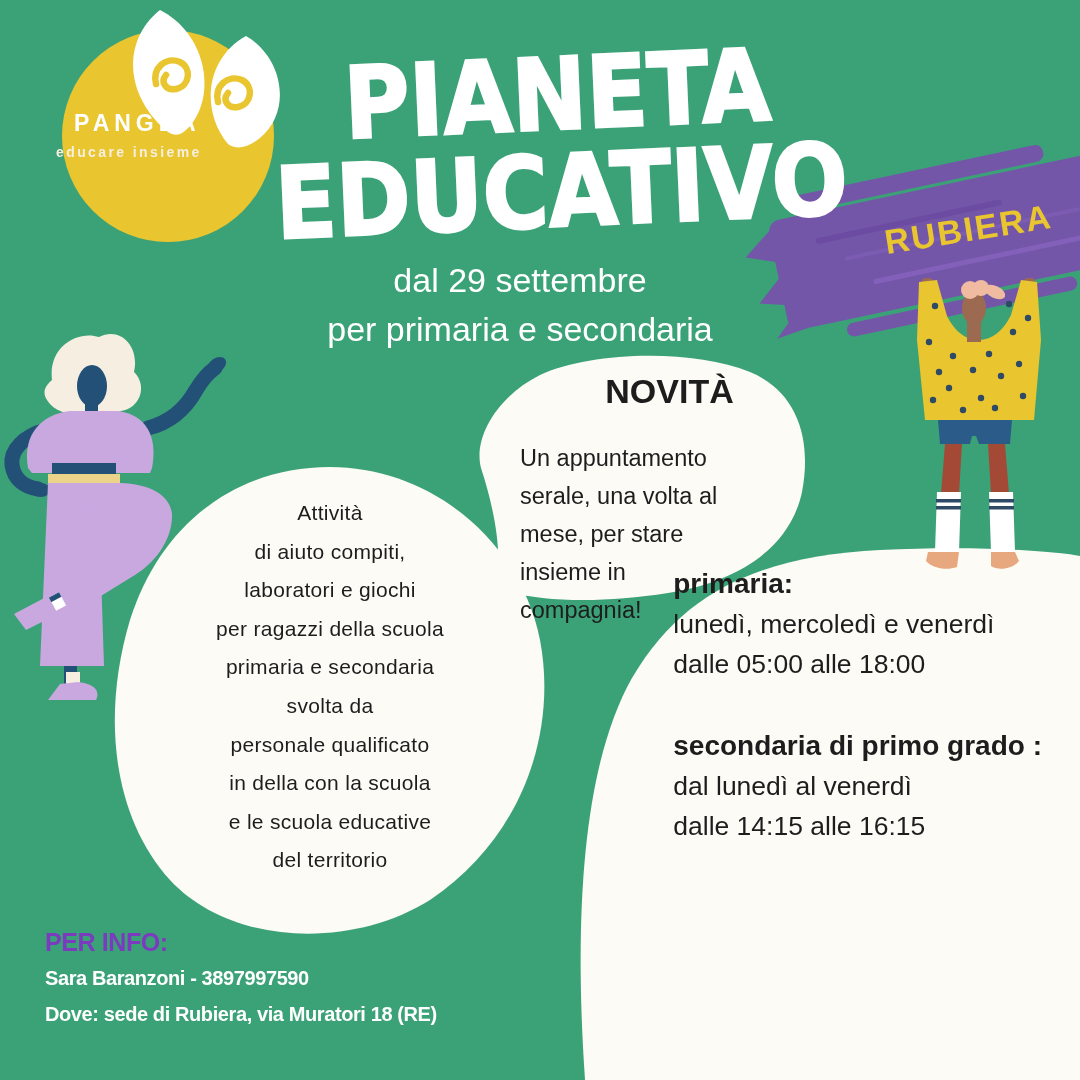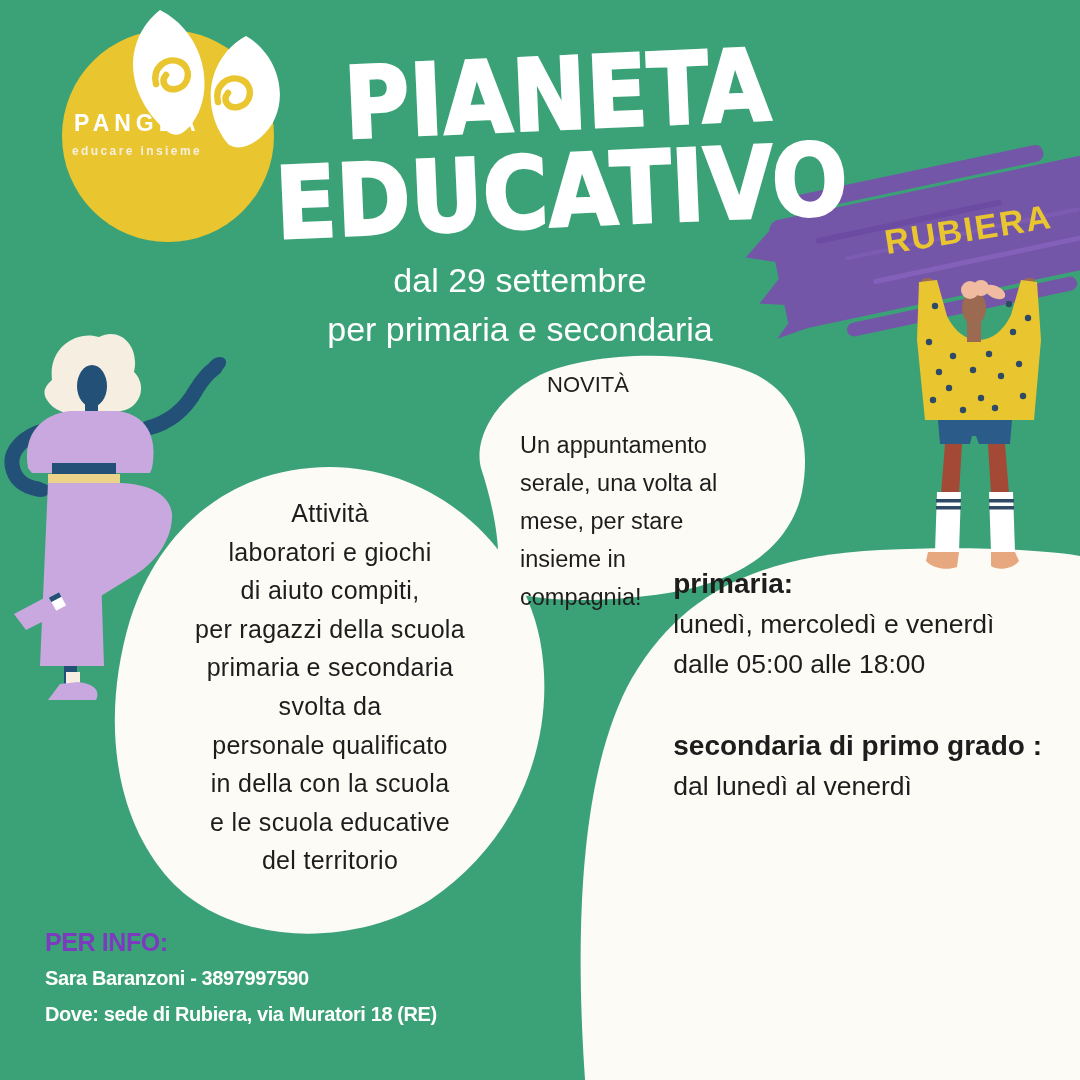--- a/index.html
+++ b/index.html
@@ -21,22 +21,22 @@
     font-size:34px;font-weight:bold;letter-spacing:2px;
     color:var(--yellow);transform:rotate(-9deg);
   }
 
   
   .logo-circle{left:62px;top:30px;width:212px;height:212px;border-radius:50%;
     background:var(--yellow);z-index:2;}
   .leaves{left:106px;top:4px;width:225px;height:152px;z-index:3;}
   .brand{left:74px;top:110px;z-index:4;color:var(--white);
     font-size:23px;font-weight:bold;letter-spacing:5px;}
-  .tagline{left:72px;top:144px;z-index:4;color:var(--cream);
-    font-size:12px;font-weight:bold;letter-spacing:2.4px;}
+  .tagline{left:56px;top:144px;z-index:4;color:var(--cream);
+    font-size:14px;font-weight:bold;letter-spacing:2.4px;}
 
   
   .title{
     left:232px;top:54px;width:655px;z-index:3;text-align:center;
     color:var(--white);
     font-family:"DejaVu Sans", sans-serif;
     font-weight:bold;font-size:92px;line-height:90px;
     -webkit-text-stroke:2.5px var(--white);
     paint-order:stroke fill;
     transform:rotate(-2.5deg) scale(0.97,1.08);
@@ -45,27 +45,27 @@
     left:230px;top:256px;width:580px;z-index:5;text-align:center;
     color:var(--white);font-size:34px;font-weight:normal;line-height:49px;
   }
 
   
   .dancer{left:0;top:328px;width:250px;height:380px;z-index:4;}
   .cheer{left:878px;top:278px;width:200px;height:320px;z-index:4;}
 
   
   .novita{left:492px;top:372px;width:300px;z-index:5;color:var(--text-dark);}
-  .novita-heading{font-size:22px;font-weight:normal;
+  .novita-heading{font-size:34px;font-weight:bold;text-align:center;
     padding-left:55px;margin-bottom:8px;}
   .novita-body{font-size:23.5px;line-height:38px;padding-left:28px;margin-top:28px;}
 
   
   .activities{left:110px;top:494px;width:440px;z-index:5;text-align:center;
-    color:var(--text-dark);font-size:25px;line-height:38.6px;letter-spacing:0.3px;}
+    color:var(--text-dark);font-size:21px;line-height:38.6px;letter-spacing:0.3px;}
 
   
   .schedule{right:38px;top:564px;z-index:5;color:var(--text-dark);}
   .sched-block{margin-bottom:42px;}
   .sched-label{font-size:28px;font-weight:bold;line-height:40px;}
   .sched-line{font-size:26.5px;line-height:40px;}
 
   
   .contact{left:45px;top:924px;z-index:5;line-height:36px;letter-spacing:-0.4px;}
   .contact-heading{color:var(--info-purple);font-size:25px;font-weight:bold;}
@@ -189,40 +189,41 @@
       <div>Un appuntamento</div>
       <div>serale, una volta al</div>
       <div>mese, per stare</div>
       <div>insieme in</div>
       <div>compagnia!</div>
     </div>
   </div>
 
   <div class="abs activities">
     <div>Attività</div>
+    <div>di aiuto compiti,</div>
     <div>laboratori e giochi</div>
-    <div>di aiuto compiti,</div>
     <div>per ragazzi della scuola</div>
     <div>primaria e secondaria</div>
     <div>svolta da</div>
     <div>personale qualificato</div>
     <div>in della con la scuola</div>
     <div>e le scuola educative</div>
     <div>del territorio</div>
   </div>
 
   <div class="abs schedule">
     <div class="sched-block">
       <div class="sched-label">primaria:</div>
       <div class="sched-line">lunedì, mercoledì e venerdì</div>
       <div class="sched-line">dalle 05:00 alle 18:00</div>
     </div>
     <div class="sched-block">
       <div class="sched-label">secondaria di primo grado :</div>
       <div class="sched-line">dal lunedì al venerdì</div>
+      <div class="sched-line">dalle 14:15 alle 16:15</div>
     </div>
   </div>
 
   <div class="abs contact">
     <div class="contact-heading">PER INFO:</div>
     <div class="contact-line">Sara Baranzoni - 3897997590</div>
     <div class="contact-line">Dove: sede di Rubiera, via Muratori 18 (RE)</div>
   </div>
 
 </div>

